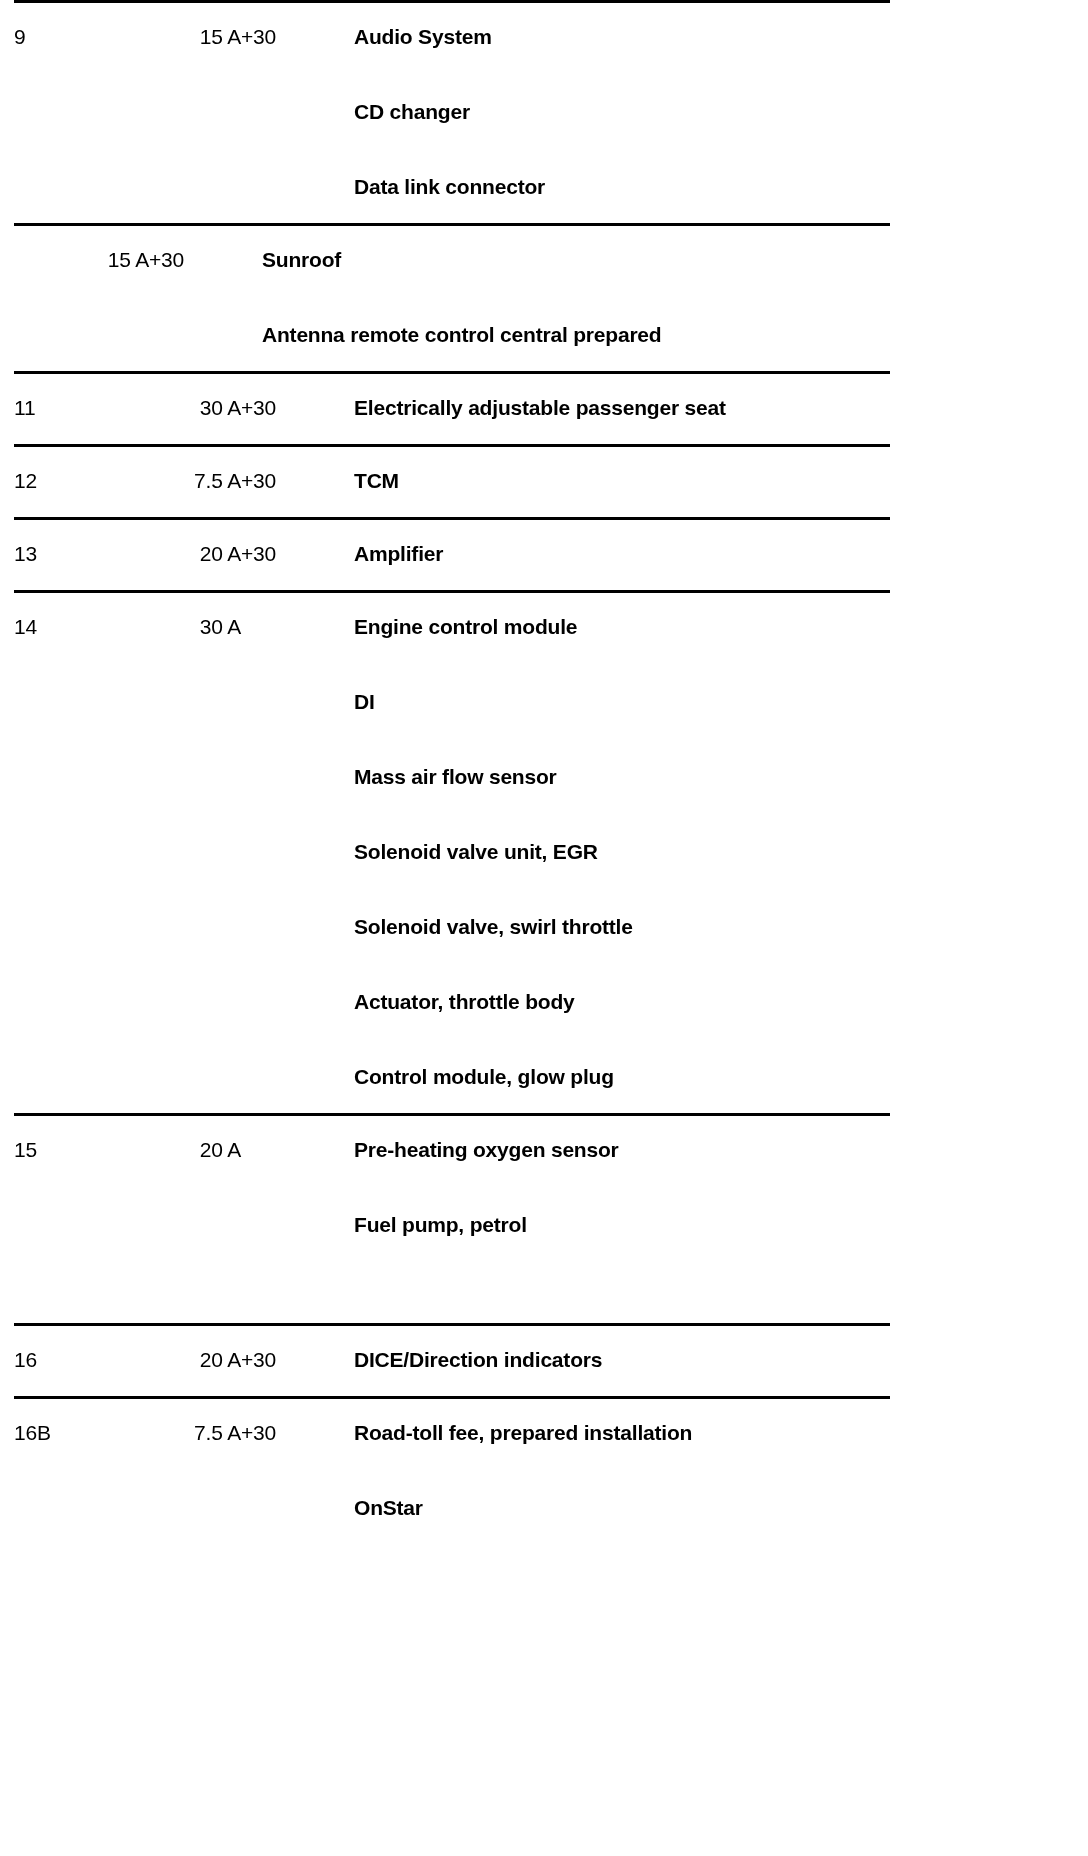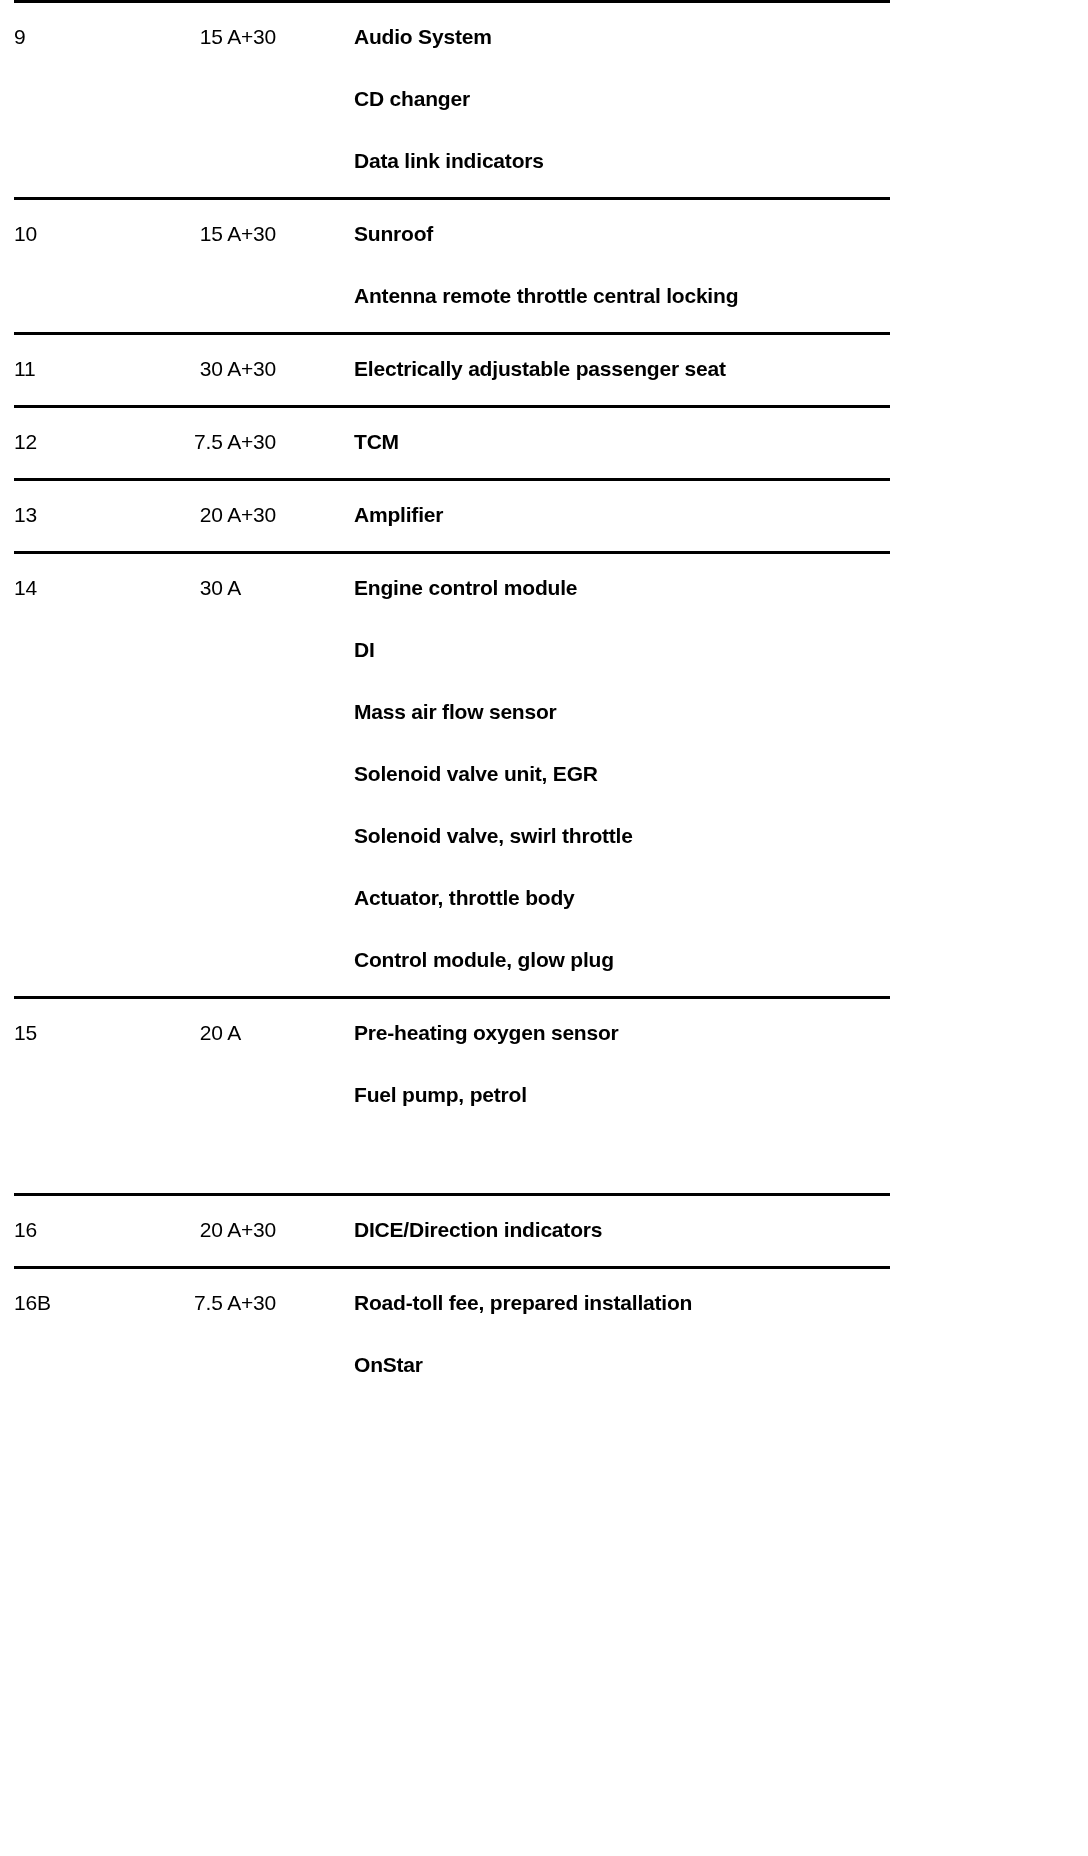--- a/index.html
+++ b/index.html
@@ -54,49 +54,48 @@
   .col-desc {
     flex: 1 1 auto;
     font-weight: bold;
   }
   .desc-item {
     font-size: 21px;
     line-height: 1;
     white-space: nowrap;
   }
   .desc-item + .desc-item {
-    margin-top: 41px;
+    margin-top: 54px;
   }
   .row-pad-top { padding-top: 23px; }
   .row-pad-bot { padding-bottom: 26px; }
   .trailing-gap { height: 62px; }
 </style>
 </head>
 <body>
 
 <div class="fuse-table" id="fuse-table">
     <div class="rule"></div>
     <div class="row row-pad-top row-pad-bot">
       <div class="cell col-no">9</div>
       <div class="cell col-amp">15 A</div>
       <div class="cell col-circuit">+30</div>
       <div class="cell col-desc">
         <div class="desc-item">Audio System</div>
         <div class="desc-item">CD changer</div>
-        <div class="desc-item">Data link indicators</div>
+        <div class="desc-item">Data link connector</div>
       </div>
     </div>
     <div class="rule"></div>
     <div class="row row-pad-top row-pad-bot">
-      <div class="cell col-no">10</div>
       <div class="cell col-amp">15 A</div>
       <div class="cell col-circuit">+30</div>
       <div class="cell col-desc">
         <div class="desc-item">Sunroof</div>
-        <div class="desc-item">Antenna remote throttle central locking</div>
+        <div class="desc-item">Antenna remote control central prepared</div>
       </div>
     </div>
     <div class="rule"></div>
     <div class="row row-pad-top row-pad-bot">
       <div class="cell col-no">11</div>
       <div class="cell col-amp">30 A</div>
       <div class="cell col-circuit">+30</div>
       <div class="cell col-desc">
         <div class="desc-item">Electrically adjustable passenger seat</div>
       </div>

